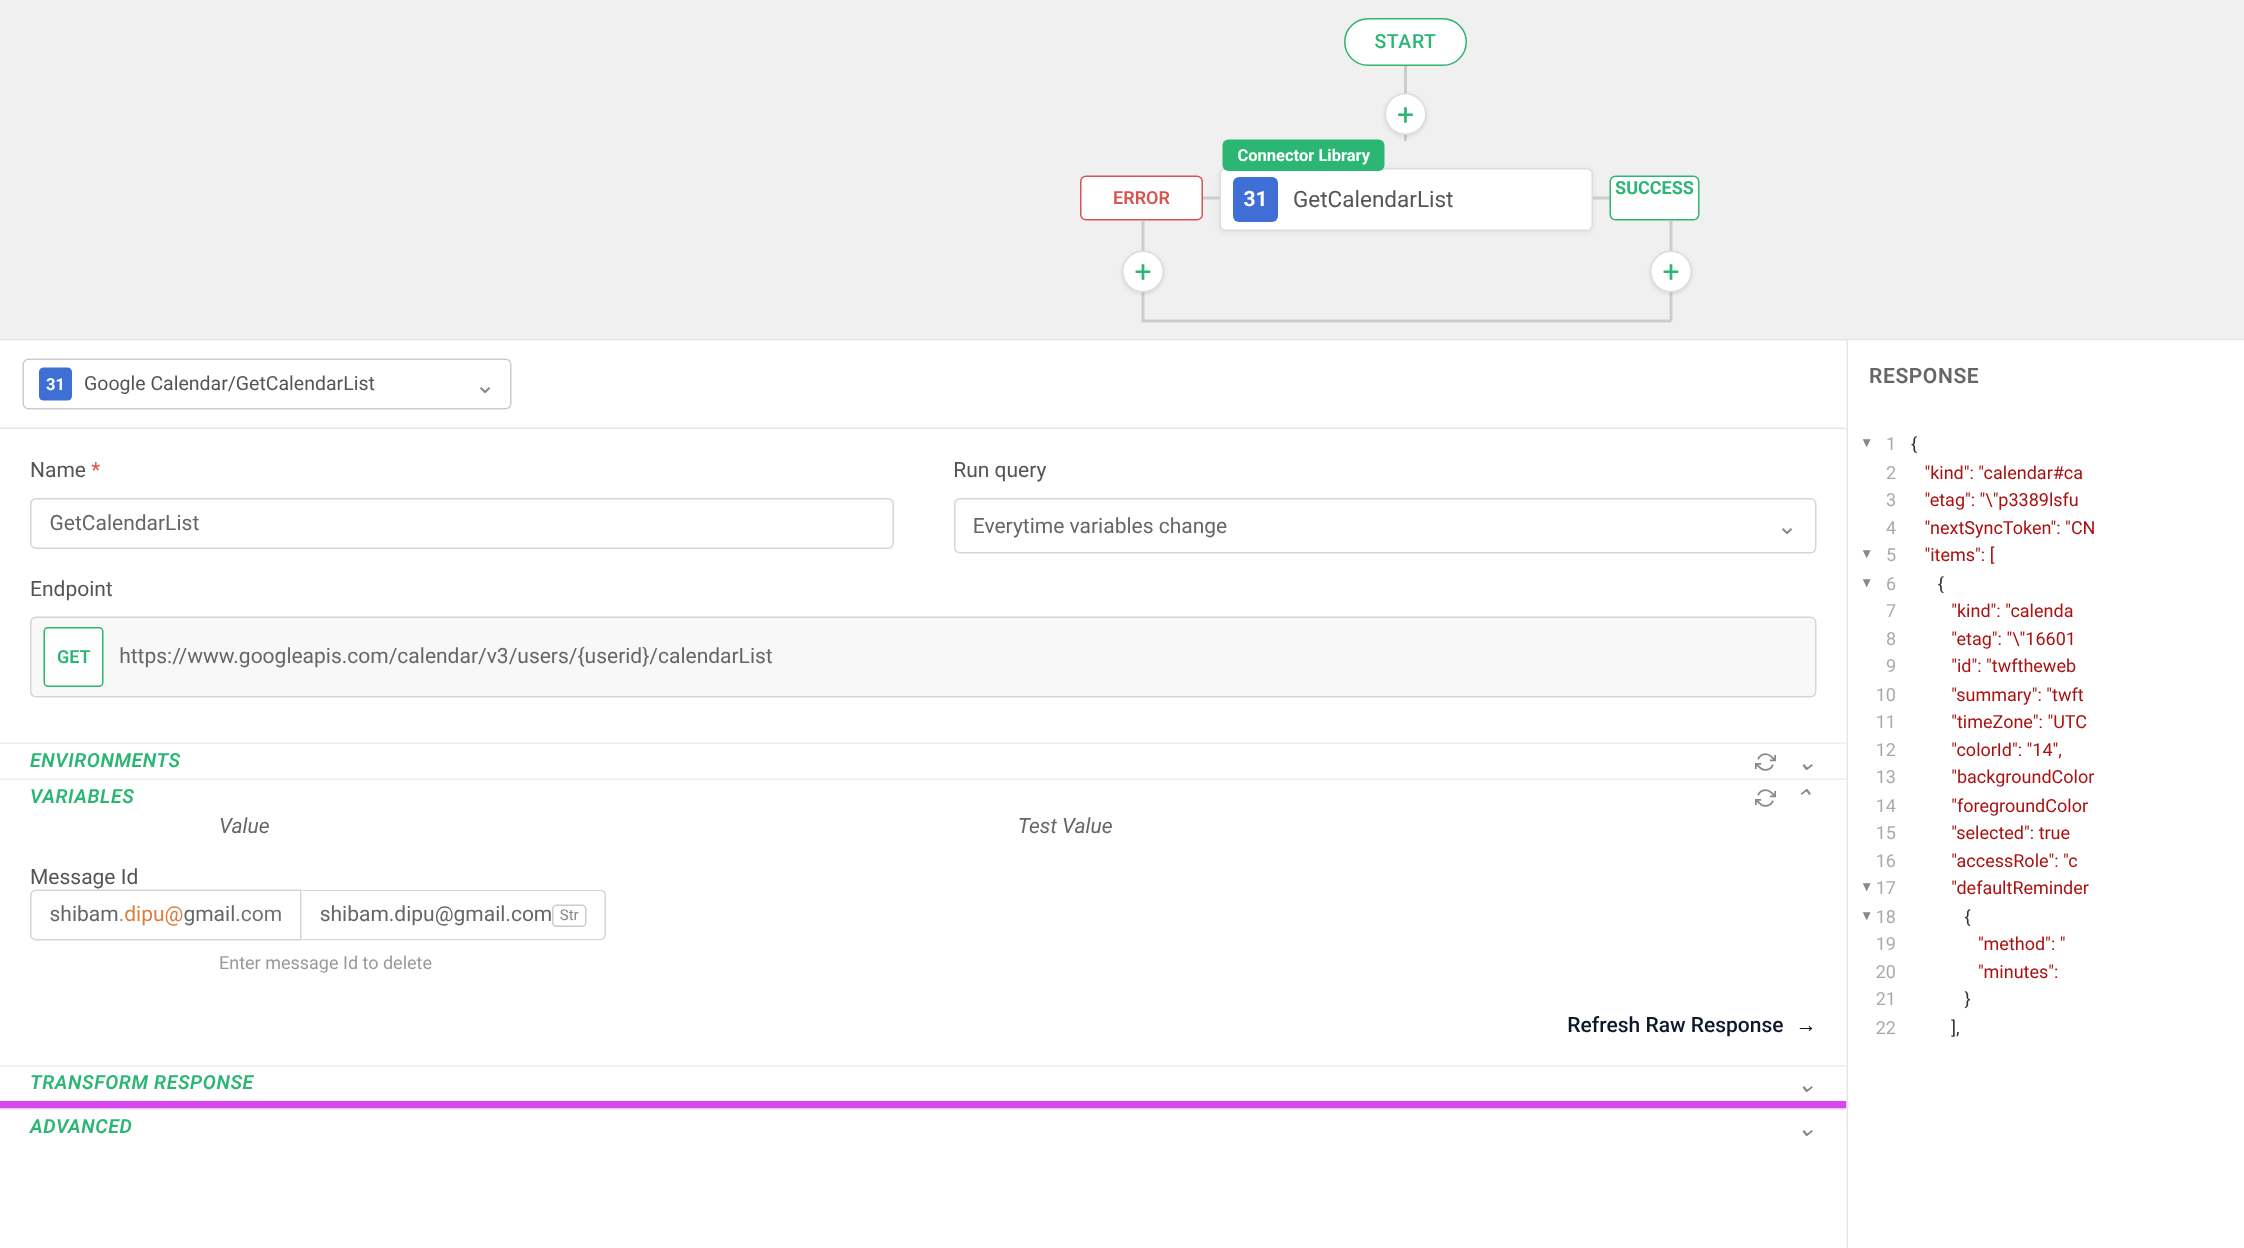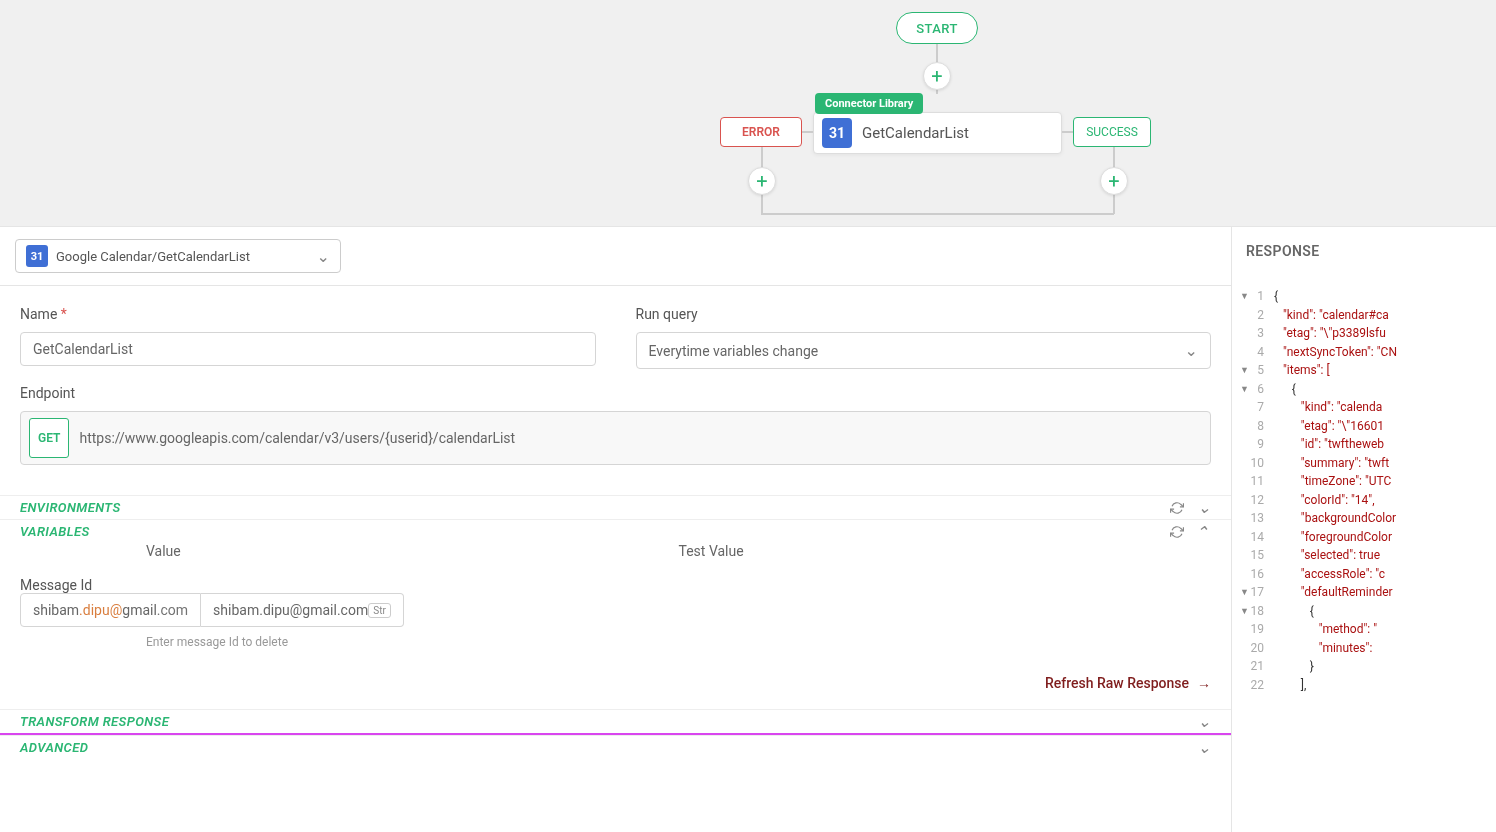--- a/index.html
+++ b/index.html
@@ -15,21 +15,21 @@
 .add-btn { position: absolute; width: 28px; height: 28px; background: #fff; border: 1px solid #ddd; border-radius: 50%; display: flex; align-items: center; justify-content: center; color: #2bb673; font-size: 20px; box-shadow: 0 1px 3px rgba(0,0,0,0.1); cursor: pointer; }
 
 .connector-badge { position: absolute; left: 815px; top: 93px; background: #2bb673; color: #fff; font-size: 11px; padding: 4px 10px; border-radius: 4px; font-weight: 700; z-index: 2; }
 
 .main-node { position: absolute; left: 813px; top: 112px; width: 249px; height: 42px; background: #fff; border: 1px solid #ddd; border-radius: 4px; display: flex; align-items: center; padding: 0 8px; gap: 10px; box-shadow: 0 1px 4px rgba(0,0,0,0.06); }
 
 .cal-icon { width: 30px; height: 30px; background: #3f6fd5; border-radius: 4px; display: flex; align-items: center; justify-content: center; color: #fff; font-size: 14px; font-weight: 700; flex-shrink: 0; }
 .cal-icon-sm { width: 22px; height: 22px; background: #3f6fd5; border-radius: 3px; display: inline-flex; align-items: center; justify-content: center; color: #fff; font-size: 11px; font-weight: 700; flex-shrink: 0; }
 
 .error-node { position: absolute; left: 720px; top: 117px; width: 82px; height: 30px; background: #fff; border: 1px solid #d9534f; border-radius: 4px; display: flex; align-items: center; justify-content: center; color: #d9534f; font-size: 12px; font-weight: 600; }
-.success-node { position: absolute; left: 1073px; top: 117px; width: 78px; height: 30px; background: #fff; border: 1px solid #2bb673; border-radius: 4px; display: flex; align-items: center; justify-content: center; color: #2bb673; font-size: 12px; font-weight: 400; }
+.success-node { position: absolute; left: 1073px; top: 117px; width: 60px; height: 30px; background: #fff; border: 1px solid #2bb673; border-radius: 4px; display: flex; justify-content: center; color: #2bb673; font-size: 12px; font-weight: 700; }
 
 .config-section { background: #fff; border-top: 1px solid #e5e5e5; display: flex; height: 606px; }
 
 .left-panel { flex: 1; border-right: 1px solid #e5e5e5; overflow: hidden; }
 
 .block-selector { padding: 12px 15px; border-bottom: 1px solid #e5e5e5; }
 .block-dropdown { display: inline-flex; align-items: center; gap: 8px; border: 1px solid #ccc; border-radius: 4px; padding: 5px 10px; font-size: 13px; color: #555; cursor: pointer; width: 326px; justify-content: space-between; }
 .block-dropdown .label-group { display: flex; align-items: center; gap: 8px; }
 
 .form-area { padding: 20px; }
@@ -51,21 +51,21 @@
 .var-section { padding: 0 20px 16px; }
 .var-label-col { width: 126px; font-size: 14px; color: #555; padding-top: 10px; }
 .var-value-col { flex: 1; }
 .var-test-col { flex: 1; }
 .var-col-title { font-size: 14px; color: #666; margin-bottom: 8px; }
 .var-input { flex: 1; border: 1px solid #d5d5d5; border-radius: 4px 0 0 4px; padding: 8px 12px; font-size: 14px; color: #666; }
 .var-test-input { flex: 1; border: 1px solid #d5d5d5; border-left: none; border-radius: 0 4px 4px 0; padding: 8px 12px; font-size: 14px; color: #666; display: flex; justify-content: space-between; align-items: center; }
 .type-badge { border: 1px solid #ccc; color: #888; font-size: 10px; padding: 1px 4px; border-radius: 3px; }
 .var-hint { font-size: 12px; color: #999; margin-top: 8px; }
 
-.refresh-link { text-align: right; padding: 10px 20px 18px; color: #7f1d1d; font-size: 14px; font-weight: 500; display: flex; justify-content: flex-end; align-items: flex-end; gap: 8px; cursor: pointer; }
+.refresh-link { text-align: right; padding: 10px 20px 18px; color: #0f172a; font-size: 14px; font-weight: 500; display: flex; justify-content: flex-end; align-items: flex-end; gap: 8px; cursor: pointer; }
 
 .right-panel { width: 264px; background: #fff; padding: 16px 0 0 0; overflow: hidden; }
 .response-title { font-size: 14px; color: #666; font-weight: 600; padding: 0 14px 14px; letter-spacing: 0.4px; }
 .response-tabs { border-bottom: 2px solid #2bb673; text-align: center; padding-bottom: 10px; color: #2bb673; font-size: 14px; font-weight: 500; margin: 0 2px; }
 
 .json-view { font-family: Menlo, Consolas, monospace; font-size: 12px; padding-top: 14px; overflow: hidden; }
 .json-line { display: flex; align-items: baseline; line-height: 18.5px; white-space: nowrap; }
 .gutter { width: 42px; text-align: right; color: #aaa; padding-right: 10px; flex-shrink: 0; position: relative; }
 .fold-arrow { position: absolute; left: 8px; color: #888; font-size: 9px; }
 .json-content { color: #333; }
@@ -170,21 +170,21 @@
       <span class="section-actions">
         <svg class="refresh-icon" viewBox="0 0 24 24" fill="none" stroke="#888" stroke-width="2">
             <path d="M23 4v6h-6M1 20v-6h6"></path>
             <path d="M3.51 9a9 9 0 0114.85-3.36L23 10M1 14l4.64 4.36A9 9 0 0020.49 15"></path>
           </svg>
         <span class="chevron" style="transform: rotate(180deg); display:inline-block;">⌄</span>
       </span>
     </div>
 
     <div class="var-section">
-      <div style="display:flex;">
+      <div style="display:flex;font-style:italic;">
         <div class="var-label-col"></div>
         <div class="var-value-col">
             <div class="var-col-title">Value</div>
           </div>
         <div class="var-test-col">
             <div class="var-col-title">Test Value</div>
           </div>
       </div>
 
       <div style="display:flex; align-items: flex-start; flex-direction: column;">
@@ -203,21 +203,21 @@
         <div class="var-label-col"></div>
         <div class="var-hint">Enter message Id to delete</div>
       </div>
     </div>
 
     <div class="refresh-link">
       <span>Refresh Raw Response</span>
       <span>→</span>
     </div>
 
-    <div class="section-header" style="border-bottom:2px solid #d946ef;">
+    <div class="section-header" style="border-bottom:5px solid #d946ef;">
       <span class="section-title">TRANSFORM RESPONSE</span>
       <span class="section-actions">
           <span class="chevron">⌄</span>
         </span>
     </div>
 
     <div class="section-header">
       <span class="section-title">ADVANCED</span>
       <span class="section-actions">
           <span class="chevron">⌄</span>

